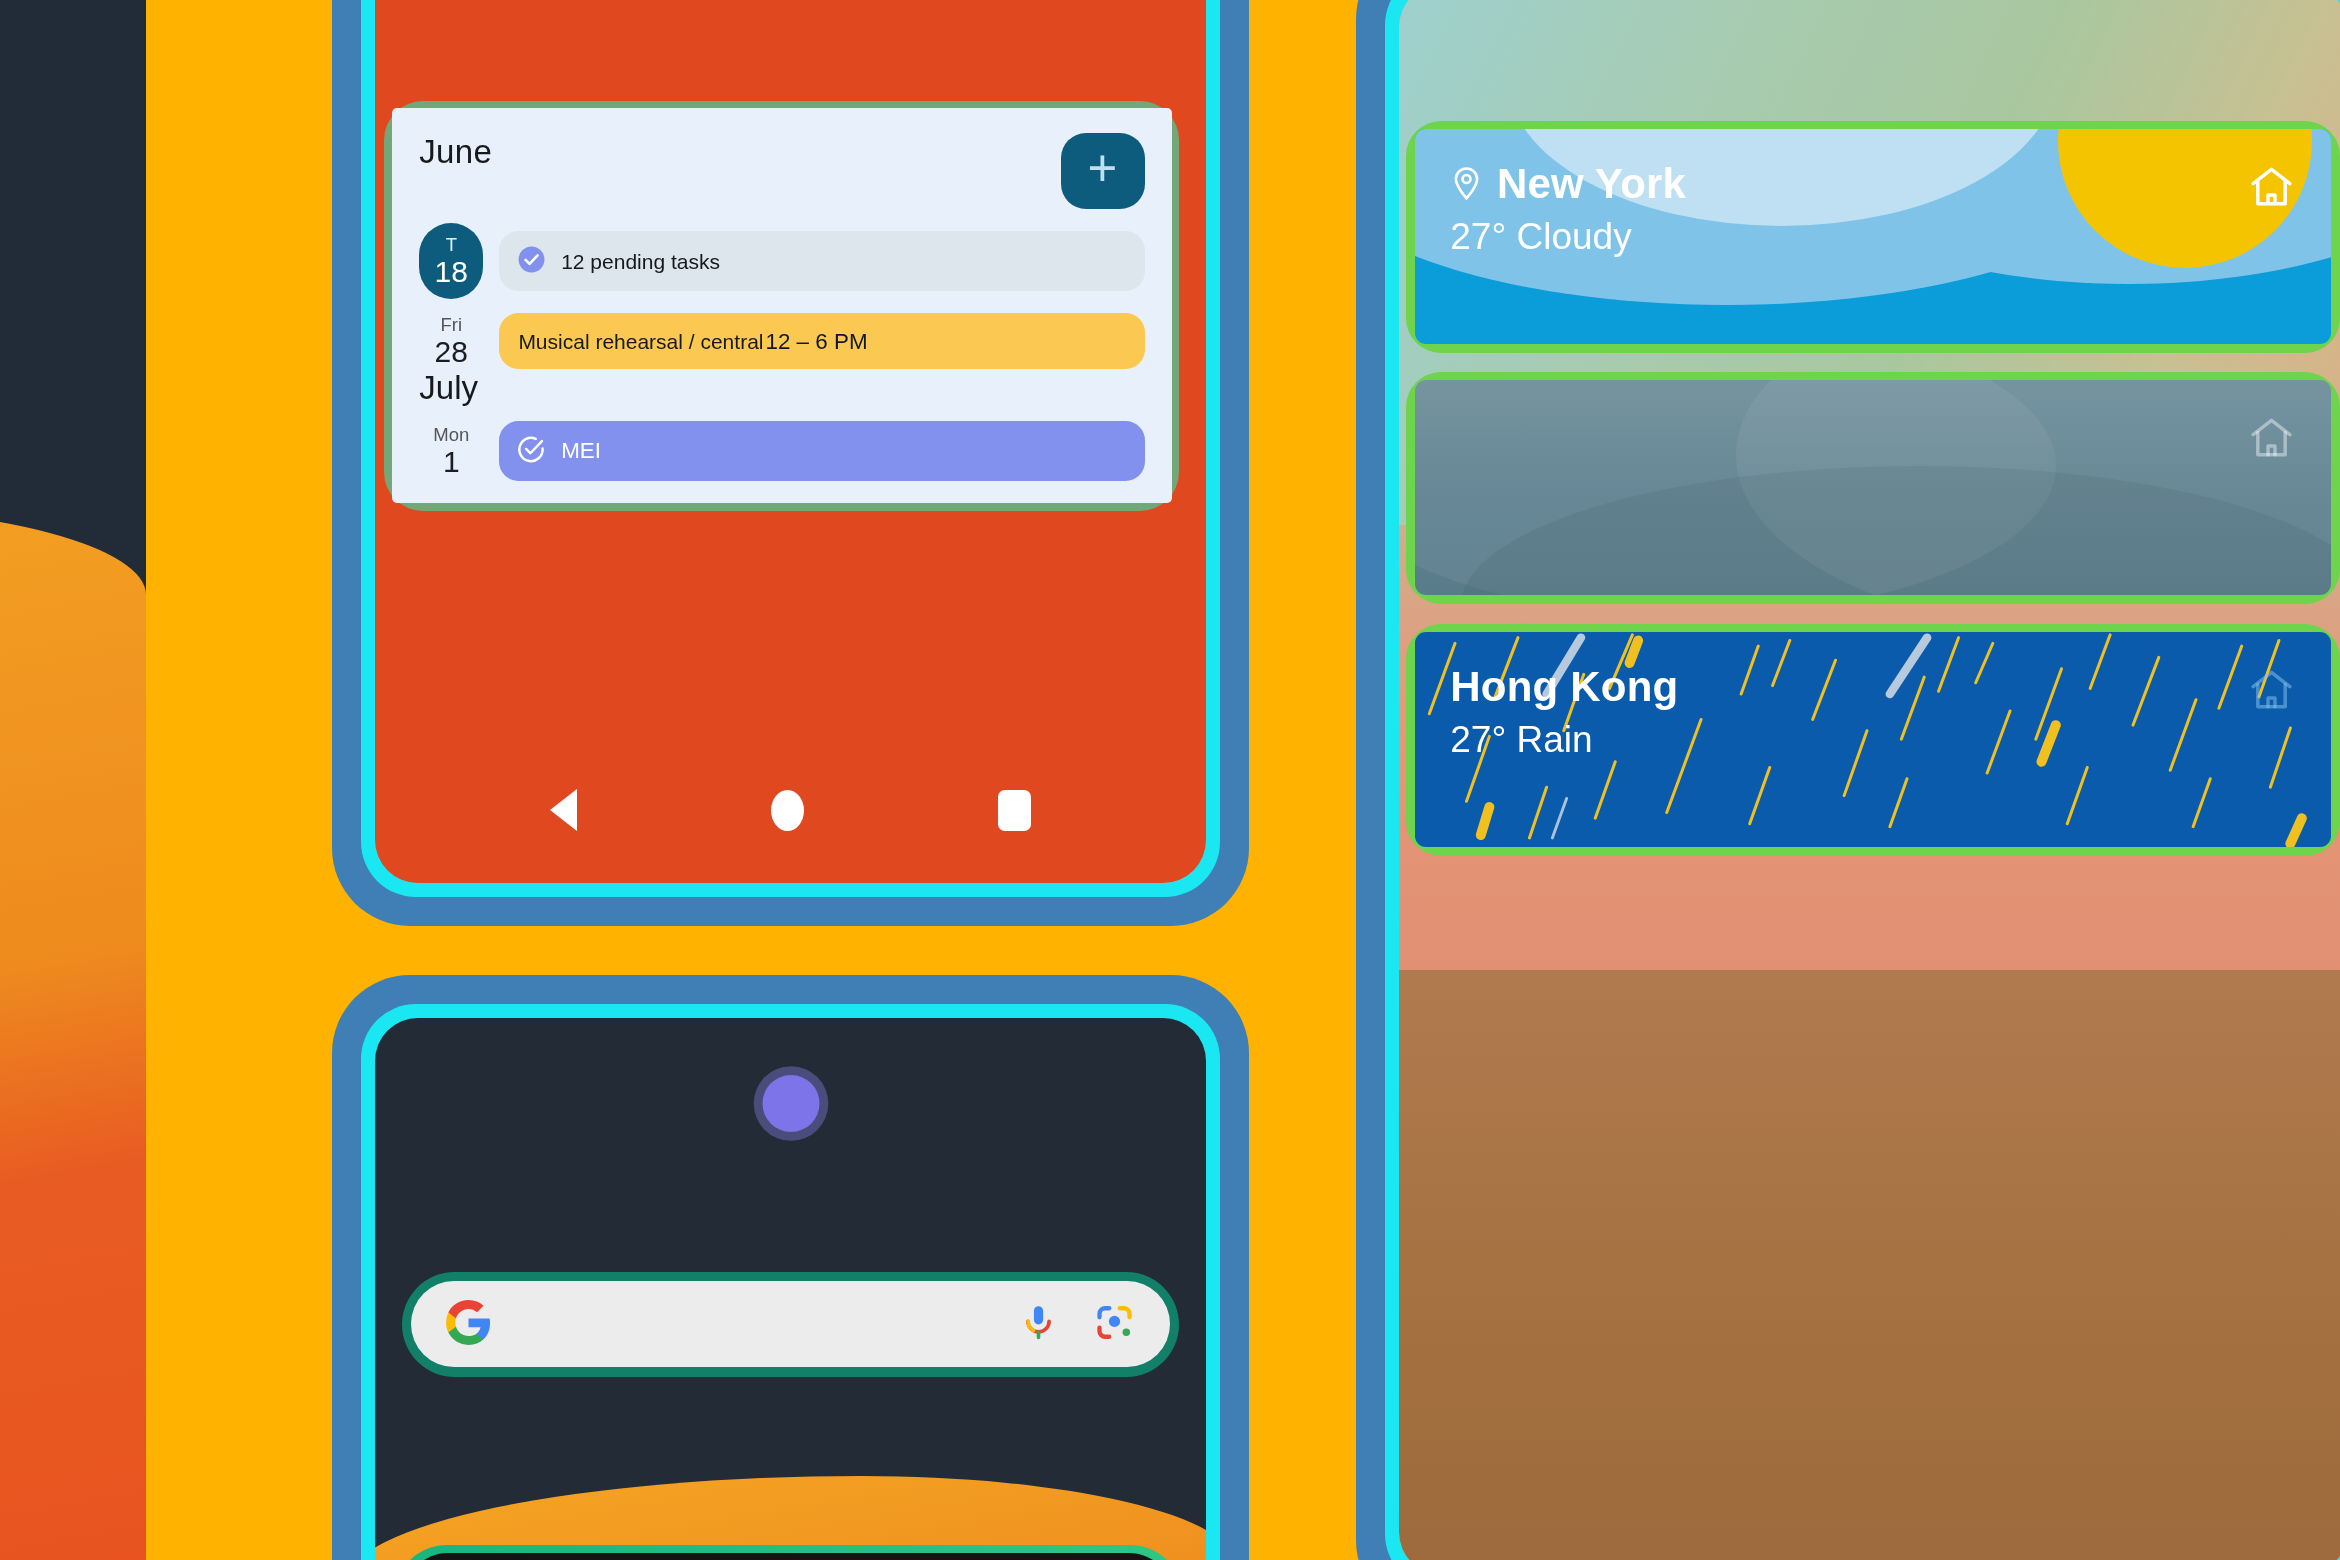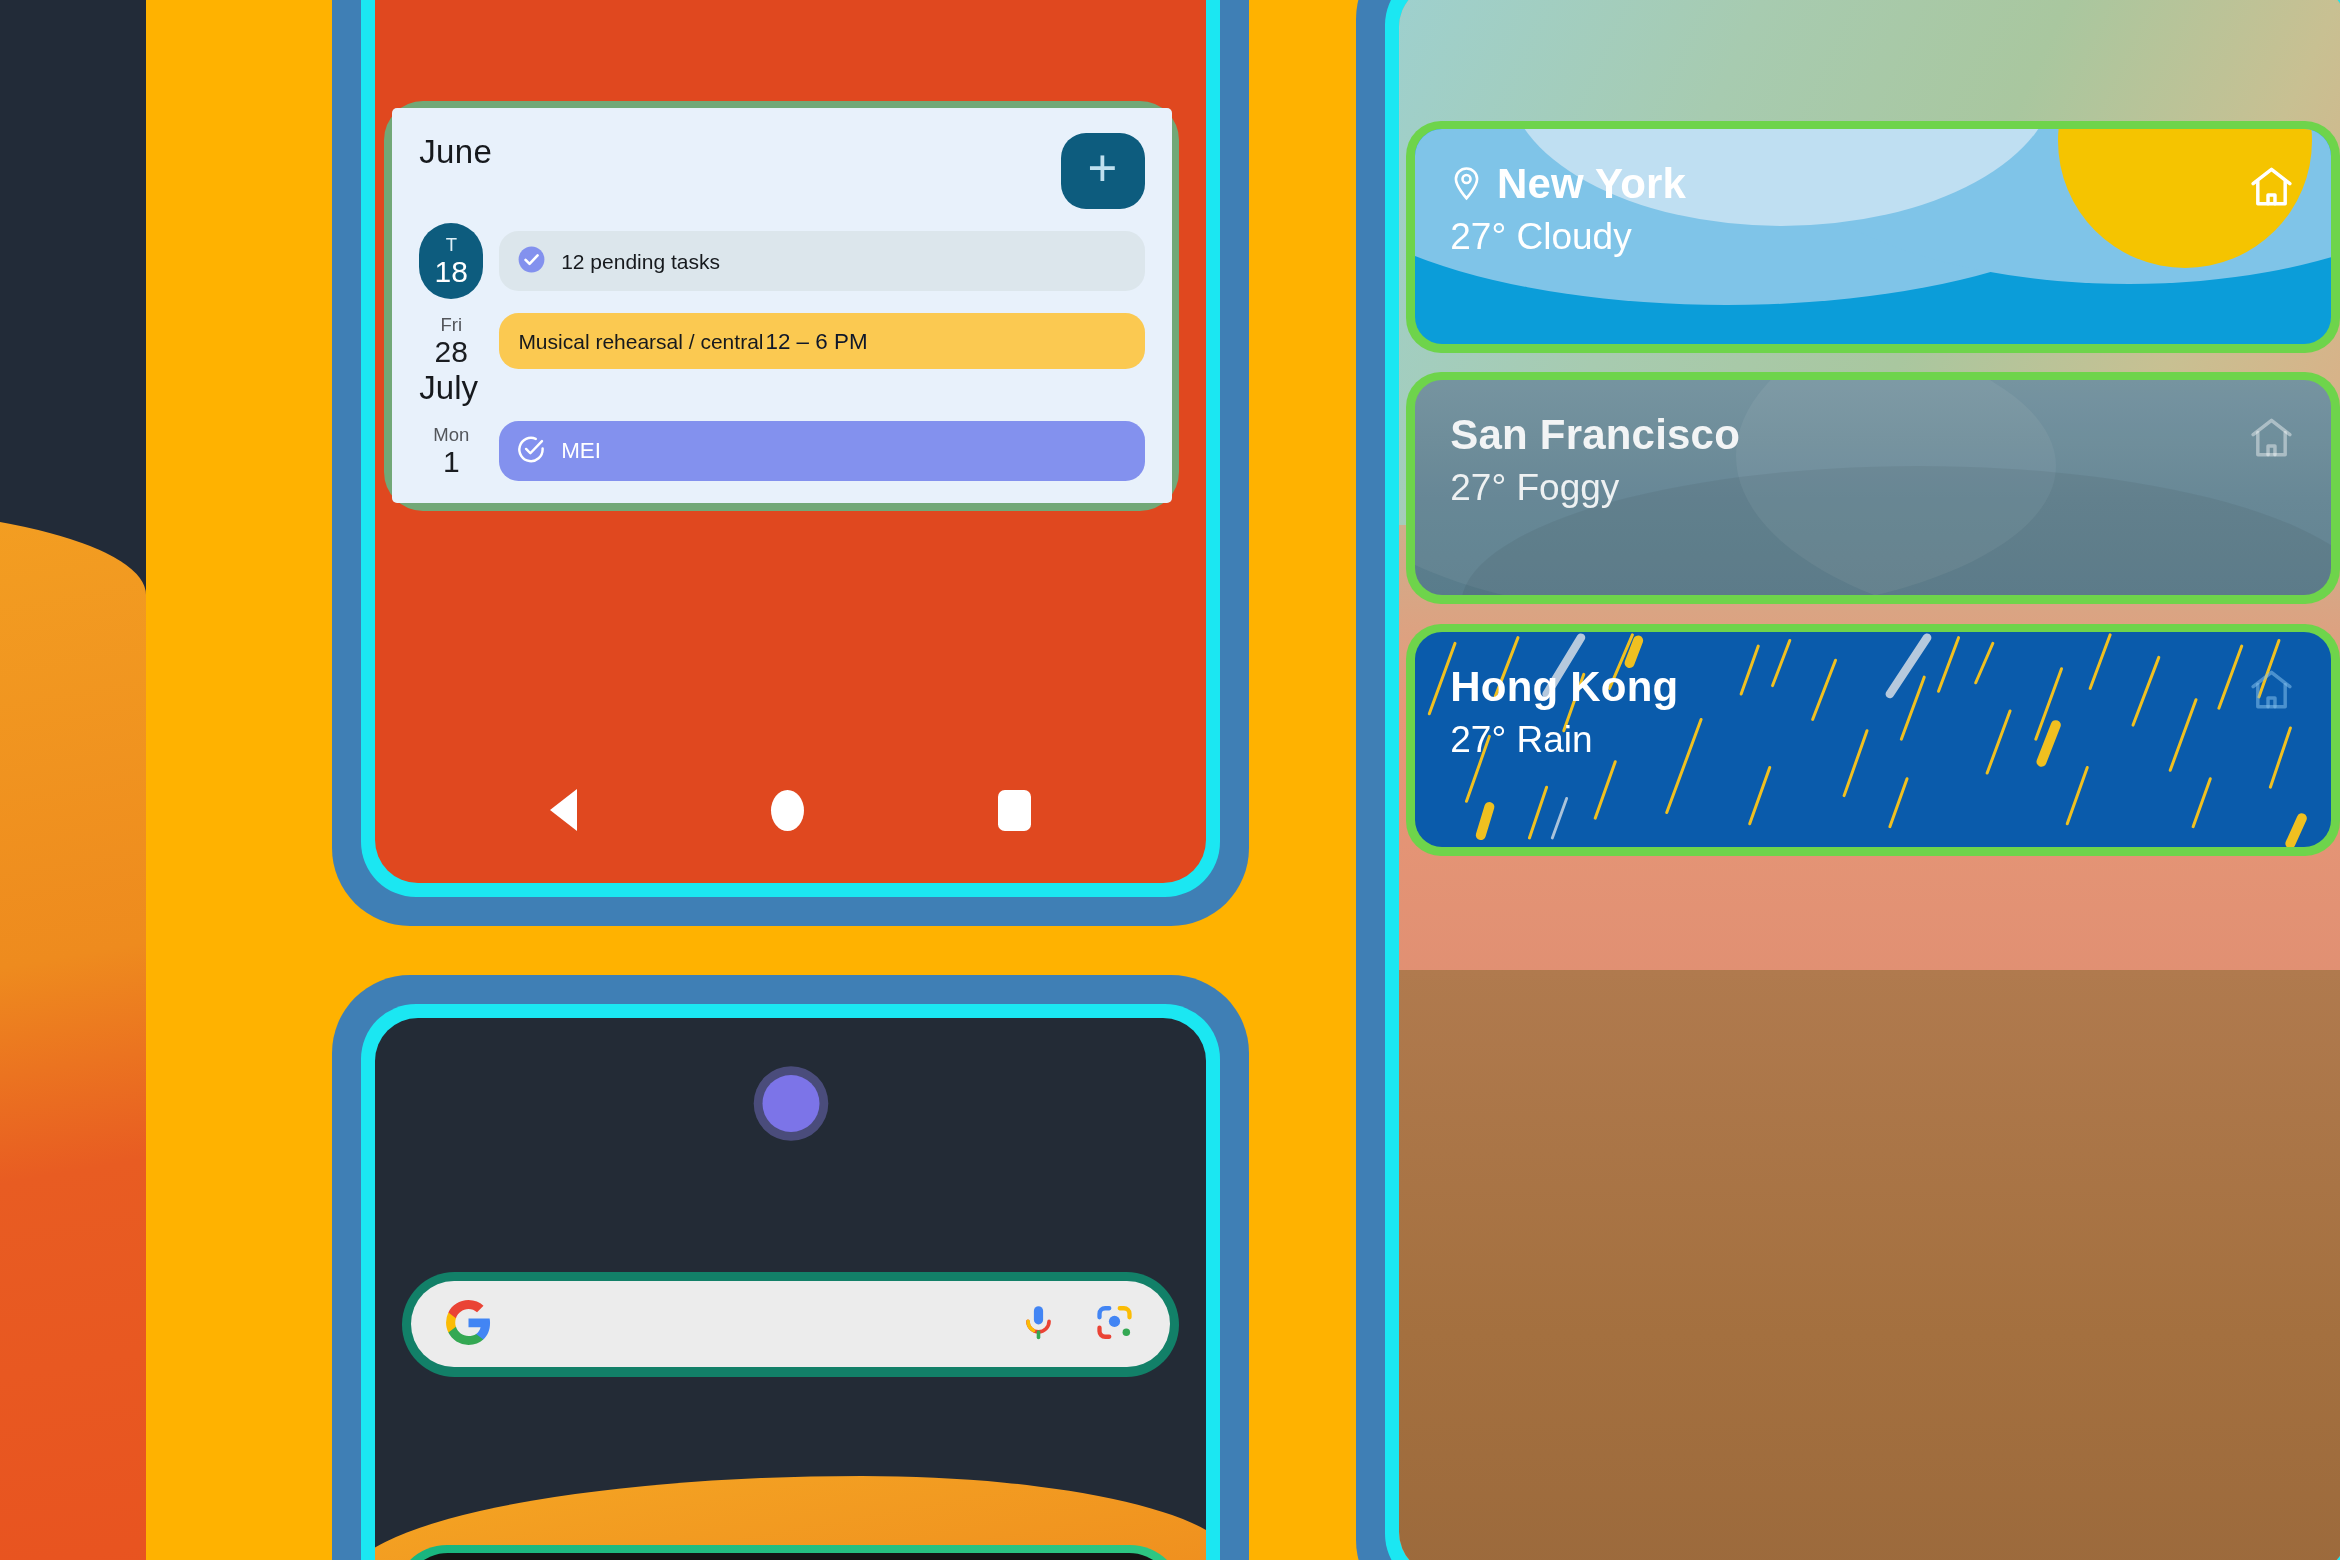--- a/index.html
+++ b/index.html
@@ -136,21 +136,21 @@
   }
   .w-wall-mid {
     position:absolute; left:0; right:0; top:34%; height:30%;
     background:linear-gradient(180deg,#CFAE8C 0%,#E79878 40%,#E08F72 100%);
   }
 
   .wcard-ring {
     position:absolute; left:7.8px; right:7.8px;
     background:#6ED44B; padding:8.8px; border-radius:35px;
   }
-  .wcard { border-radius:27px; overflow:hidden; position:relative; height:100%;text-decoration:underline; }
+  .wcard { border-radius:11px; overflow:hidden; position:relative; height:100%;text-decoration:underline; }
   .wcard-body { position:absolute; inset:0; }
   .wcard-txt { position:absolute; left:35px; top:31px; z-index:5; }
   .wcard-city { display:flex; align-items:center; gap:13.7px; }
   .wcard-city-name { font-size:42px; font-weight:700; color:#fff; letter-spacing:0.2px; }
   .wcard-temp { font-size:37px; color:#fff; margin-top:7.8px; font-weight:400; }
   .wcard-home { position:absolute; right:33px; top:33px; z-index:5; }
 
   
   #wcard-ny { top:137px; height:232px; }
   #wcard-ny .wcard-body { background:#0B9DD9; }
@@ -339,26 +339,20 @@
           </span>
         </div>
       </div>
 
       <div class="wcard-ring" id="wcard-sf">
         <div class="wcard">
           <div class="wcard-body">
             <div class="sf-b1"></div>
               <div class="sf-b2"></div>
               <div class="sf-b3"></div>
-          </div>
-          <div class="wcard-txt">
-            <div class="wcard-city">
-              <span class="wcard-city-name">San Francisco</span>
-            </div>
-            <div class="wcard-temp">27° Foggy</div>
           </div>
           <span class="wcard-home">
             <svg width="53" height="49" viewBox="0 0 24 24" fill="none" stroke="rgba(255,255,255,0.42)" stroke-width="1.7" stroke-linejoin="round" stroke-linecap="round">
               <path d="M3 10.6L12 3.6l9 7"></path>
               <path d="M5.3 9.6V20.4h13.4V9.6"></path>
               <path d="M10.3 20.4v-4.2h3.4v4.2"></path>
             </svg>
           </span>
         </div>
       </div>

